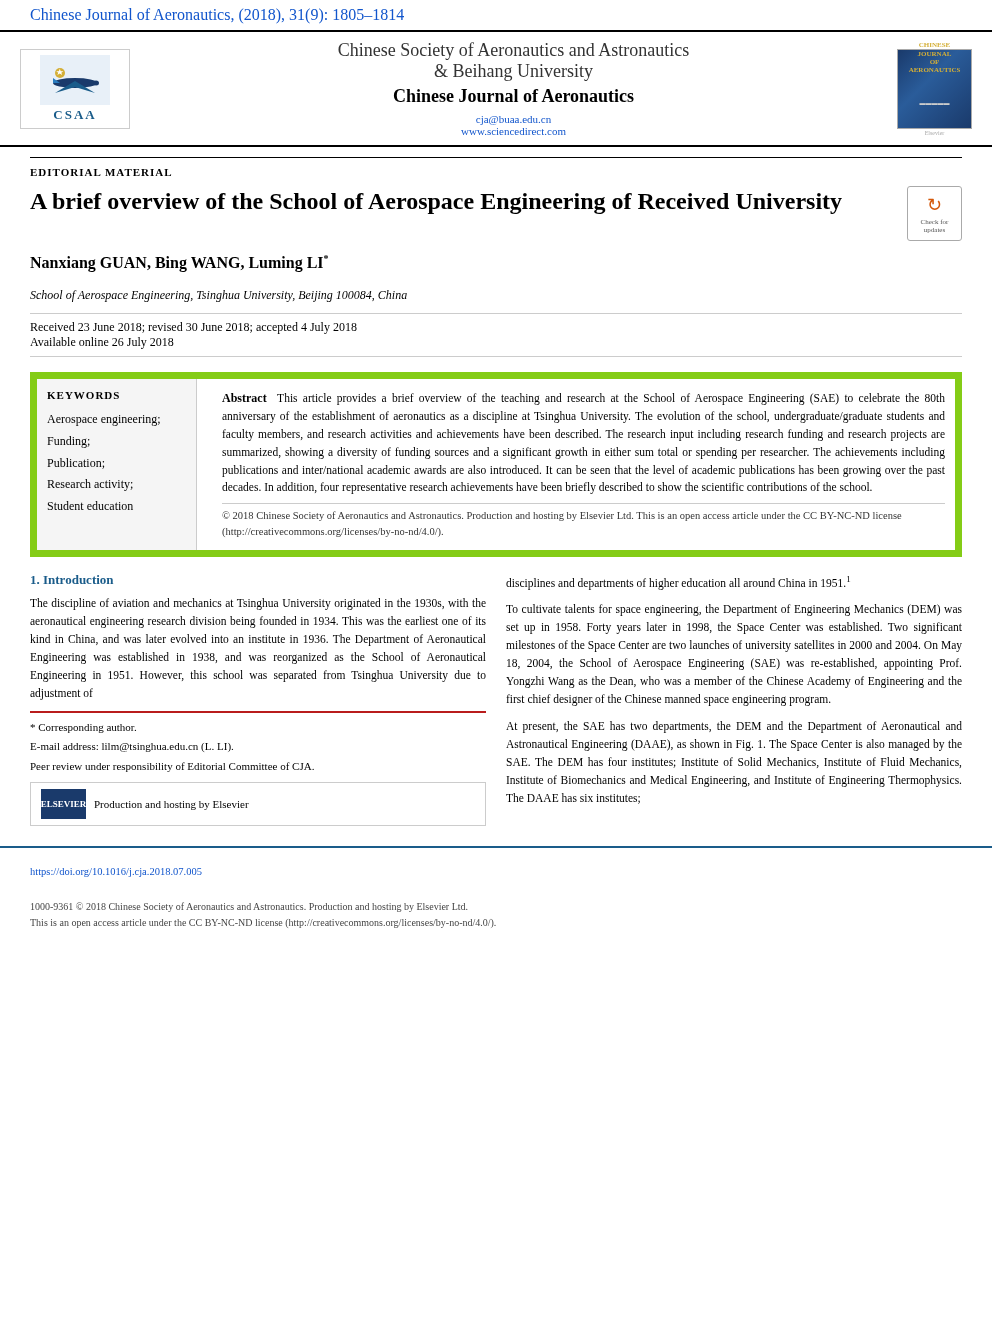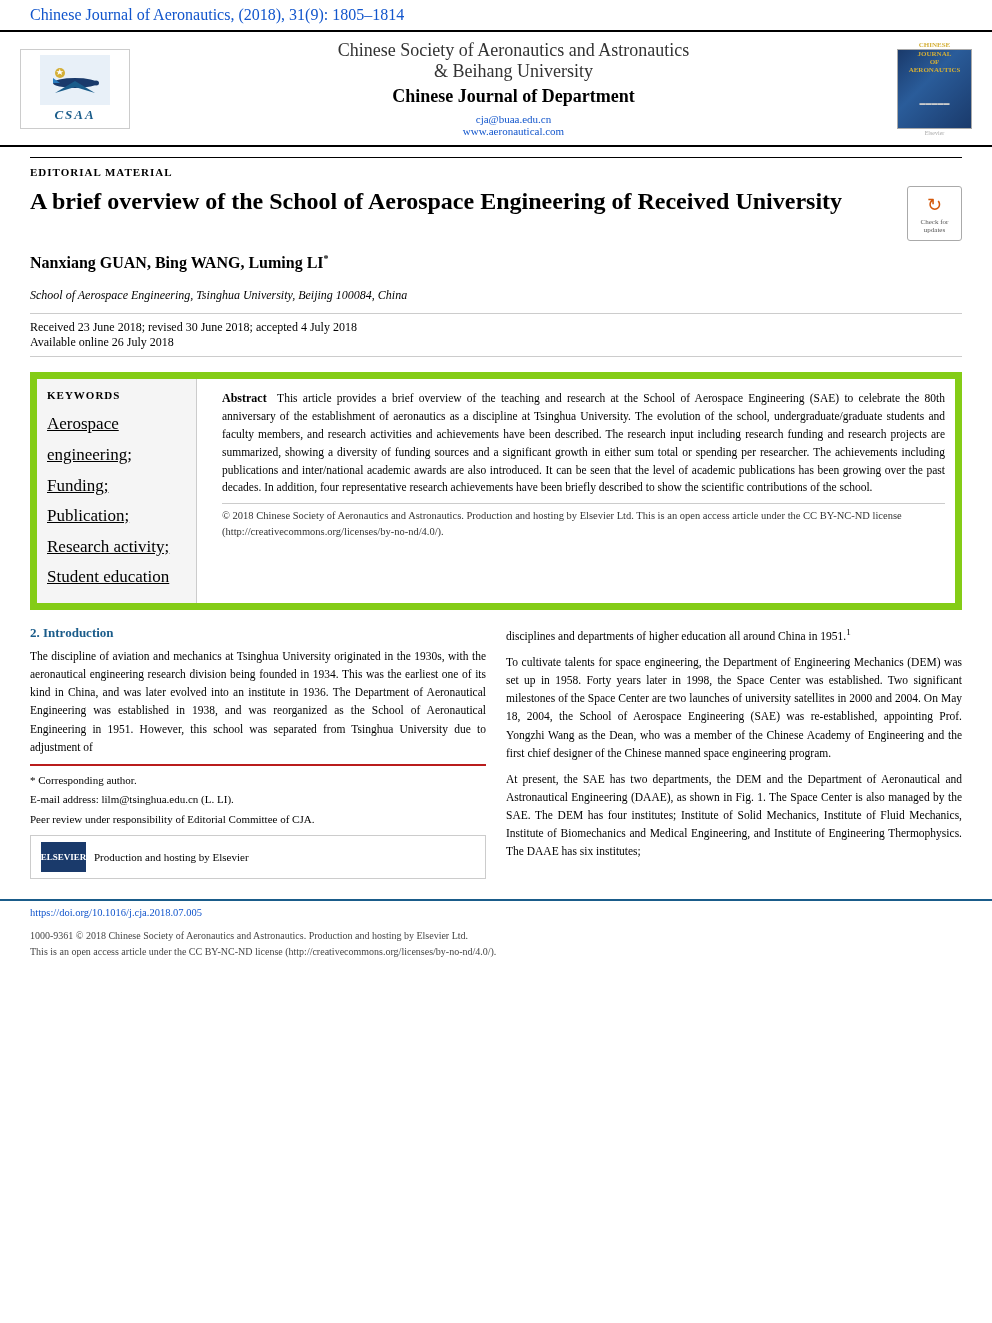--- a/index.html
+++ b/index.html
@@ -31,21 +31,20 @@
     }
     .csaa-logo {
       width: 110px;
       height: 80px;
       flex-shrink: 0;
       display: flex;
       flex-direction: column;
       align-items: center;
       justify-content: center;
       border: 1px solid #ccc;
-      font-style: italic;
     }
     .csaa-logo-plane {
       width: 70px;
       height: 50px;
     }
     .csaa-text {
       font-size: 13px;
       font-weight: bold;
       color: #1a5c8a;
       letter-spacing: 2px;
@@ -187,24 +186,23 @@
       border-right: 1px solid #ccc;
     }
     .keywords-box .kw-title {
       font-size: 11px;
       font-weight: bold;
       letter-spacing: 1px;
       margin-bottom: 8px;
       color: #000;
     }
     .keywords-box .kw-item {
-      font-size: 17px;
+      font-size: 12px;
       color: #000;
       line-height: 1.8;
-      text-decoration: underline;
     }
     .abstract-box {
       flex: 1;
       padding: 10px;
     }
     .abstract-box .abstract-label {
       font-weight: bold;
       font-size: 12px;
     }
     .abstract-box p {
@@ -278,21 +276,21 @@
       display: flex;
       align-items: center;
       justify-content: center;
       color: #fff;
       font-size: 8px;
       font-weight: bold;
     }
 
     
     .bottom-bar {
-      padding: 6px 30px;
+      padding: 18px 30px;
       font-size: 10.5px;
       color: #1155cc;
       border-top: 2px solid #1a5c8a;
       font-family: Liberation Serif, serif;
     }
     .bottom-bar a { color: #1155cc; }
     .bottom-legal {
       padding: 4px 30px 6px;
       font-size: 10px;
       color: #444;
@@ -331,24 +329,24 @@
       <polygon points="20,13 21.5,17 26,17 22.5,19.5 24,23.5 20,21 16,23.5 17.5,19.5 14,17 18.5,17" fill="#fff" transform="scale(0.6) translate(13,10)"></polygon>
     </svg>
     <div class="csaa-text">CSAA</div>
   </div>
 
   <div class="journal-title-center">
     <div class="society-name">
       <span>Chinese Society of Aeronautics and Astronautics</span><br>
       <span>&amp; Beihang University</span>
     </div>
-    <div class="journal-name">Chinese Journal of Department</div>
+    <div class="journal-name">Chinese Journal of Aeronautics</div>
     <div class="contact-info">
       <a>cja@buaa.edu.cn</a><br>
-      <a>www.aeronautical.com</a>
+      <a>www.sciencedirect.com</a>
     </div>
   </div>
 
   <div class="journal-cover-img">
     <div class="cover-title">CHINESE<br>JOURNAL<br>OF<br>AERONAUTICS</div>
     <div style="font-size:6px;color:#ccc;margin-top:3px;">▬▬▬▬▬</div>
     <div style="font-size:6px;color:#aaa;margin-top:2px;">Elsevier</div>
   </div>
 </div>
 
@@ -391,21 +389,21 @@
       </p>
       <div class="copyright-line">
         <span>© 2018 Chinese Society of Aeronautics and Astronautics. Production and hosting by Elsevier Ltd. This is an open access article under the CC BY-NC-ND license (http://creativecommons.org/licenses/by-no-nd/4.0/).</span>
       </div>
     </div>
   </div>
 
   <div class="article-body">
 
     <div class="col-left">
-      <div class="section-heading">2. Introduction</div>
+      <div class="section-heading">1. Introduction</div>
       <p class="body-text">The discipline of aviation and mechanics at Tsinghua University originated in the 1930s, with the aeronautical engineering research division being founded in 1934. This was the earliest one of its kind in China, and was later evolved into an institute in 1936. The Department of Aeronautical Engineering was established in 1938, and was reorganized as the School of Aeronautical Engineering in 1951. However, this school was separated from Tsinghua University due to adjustment of</p>
 
       <div class="footnote-area">
         <div class="footnote-line">* Corresponding author.</div>
         <div class="footnote-line">
           <span>E-mail address: lilm@tsinghua.edu.cn (L. LI).</span>
         </div>
         <div class="footnote-line">Peer review under responsibility of Editorial Committee of CJA.</div>
         <div class="elsevier-logo-box">
           <div class="elsevier-logo">

